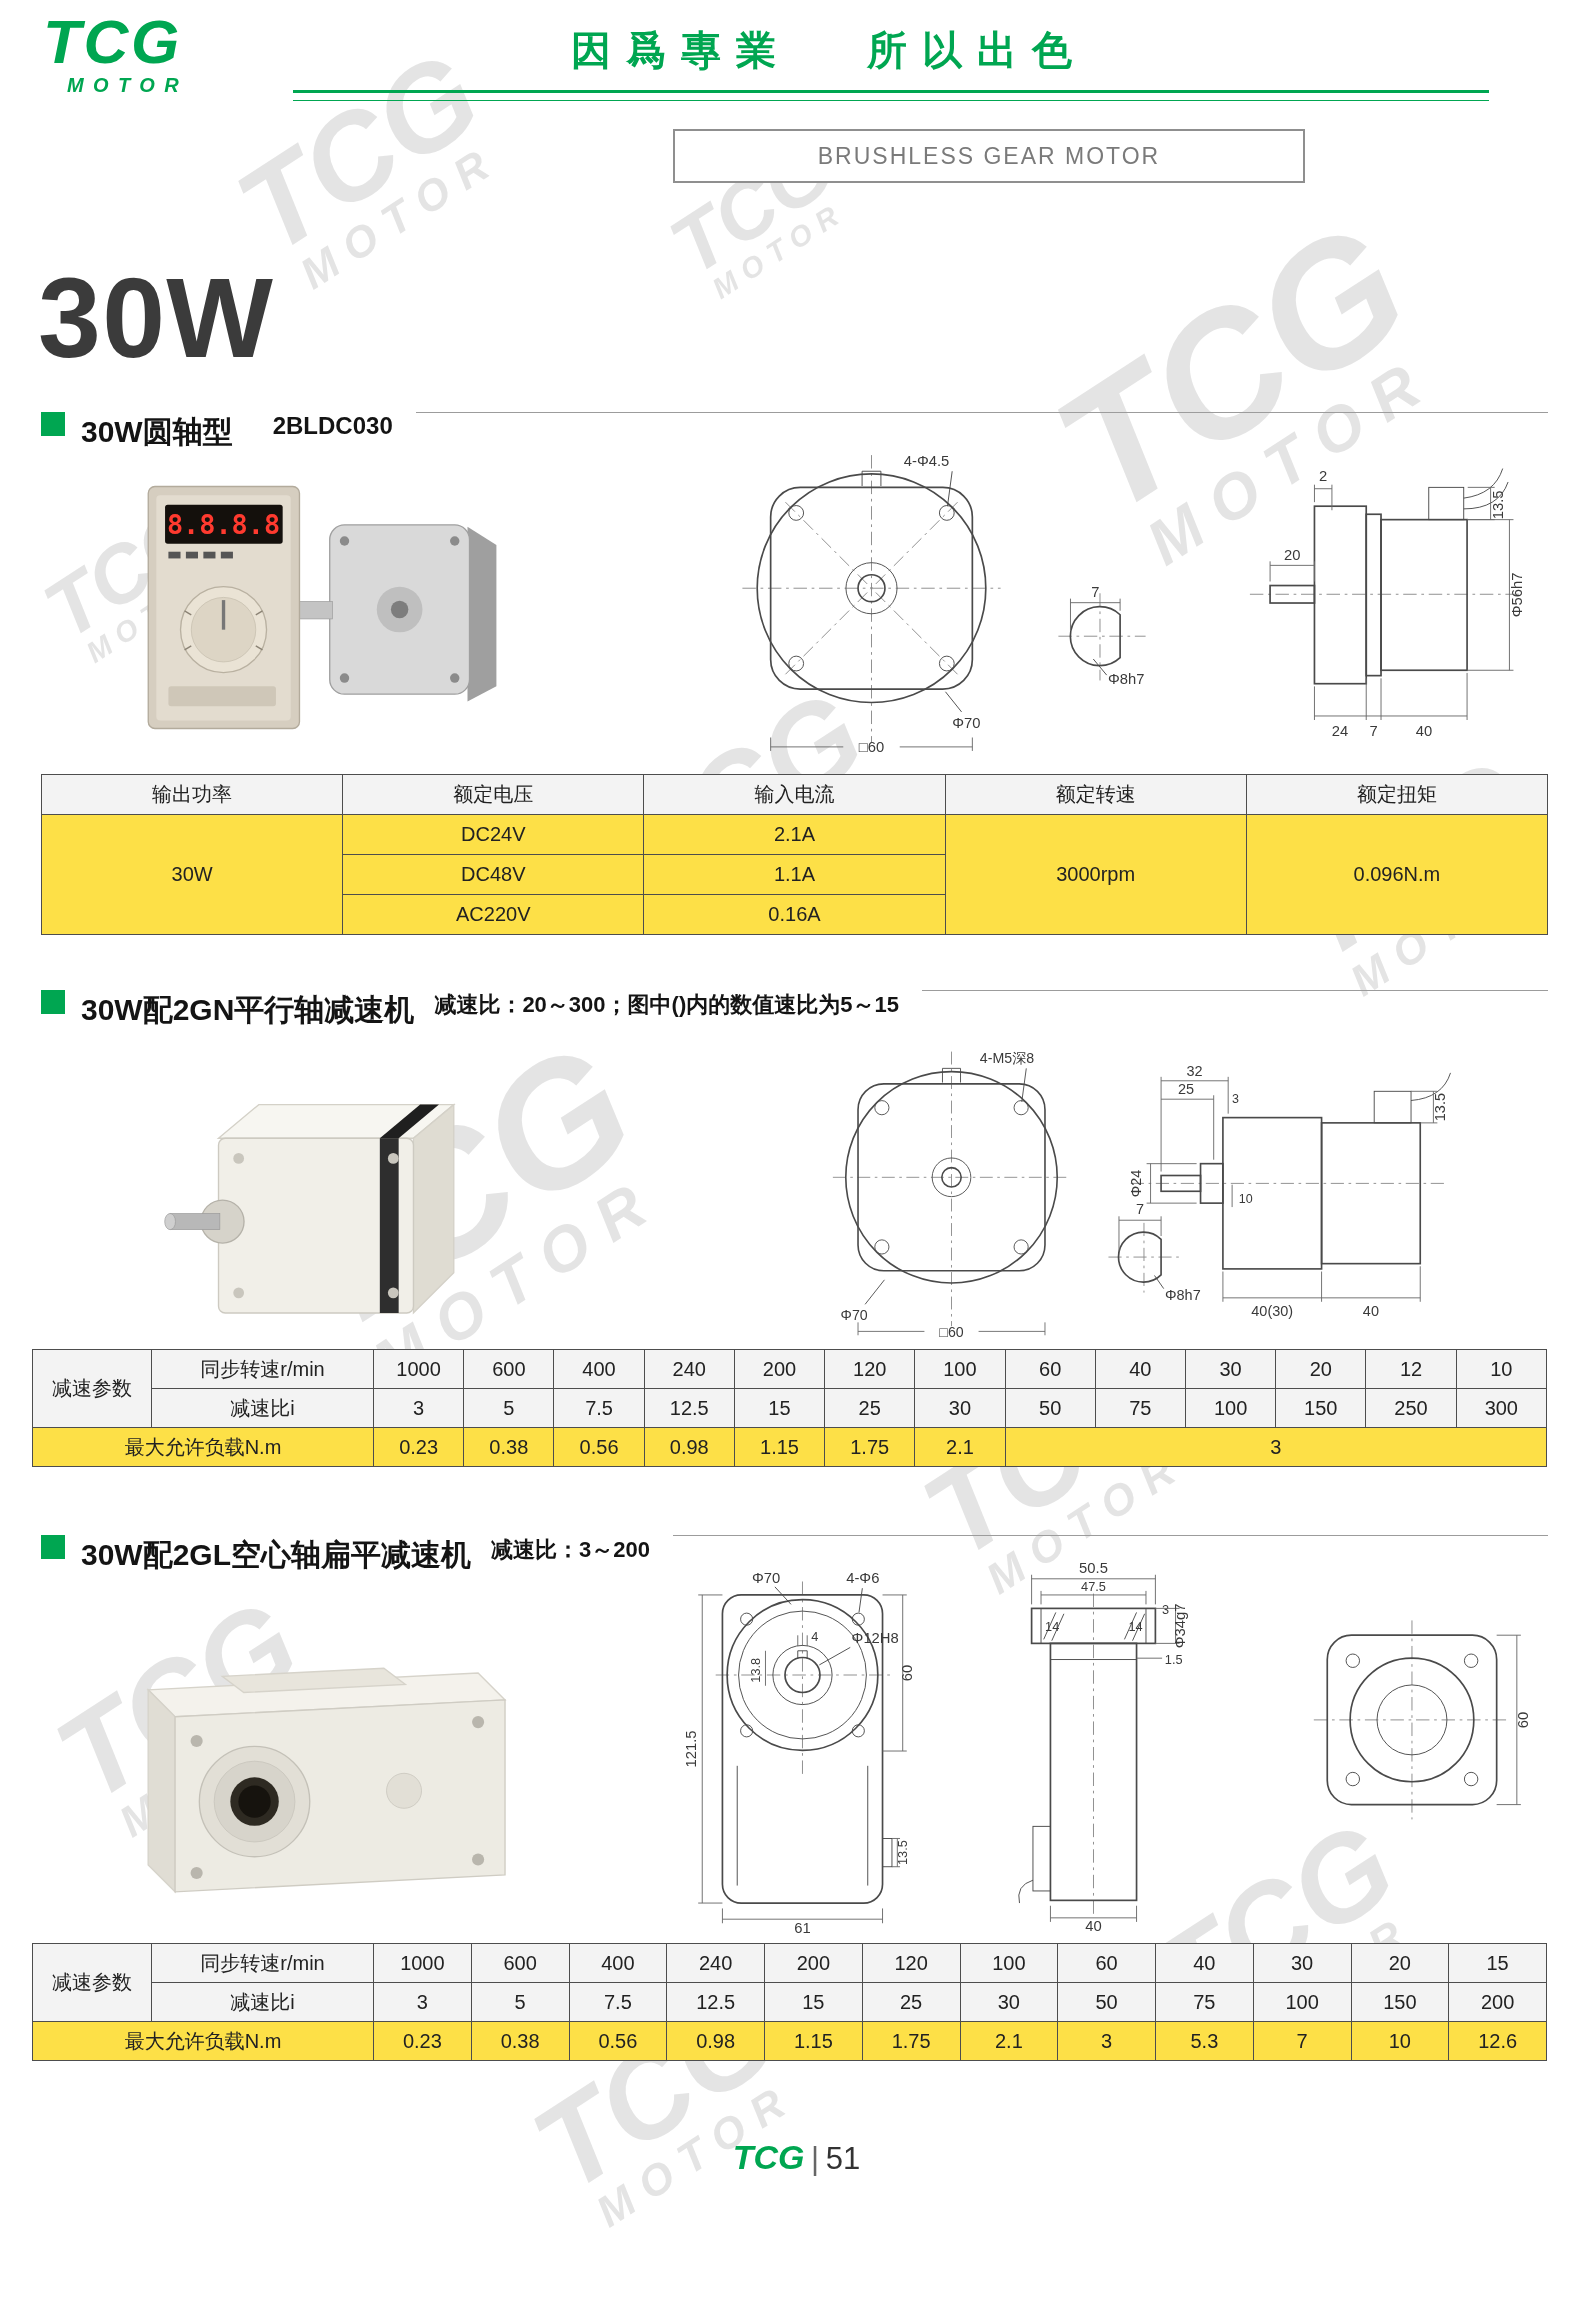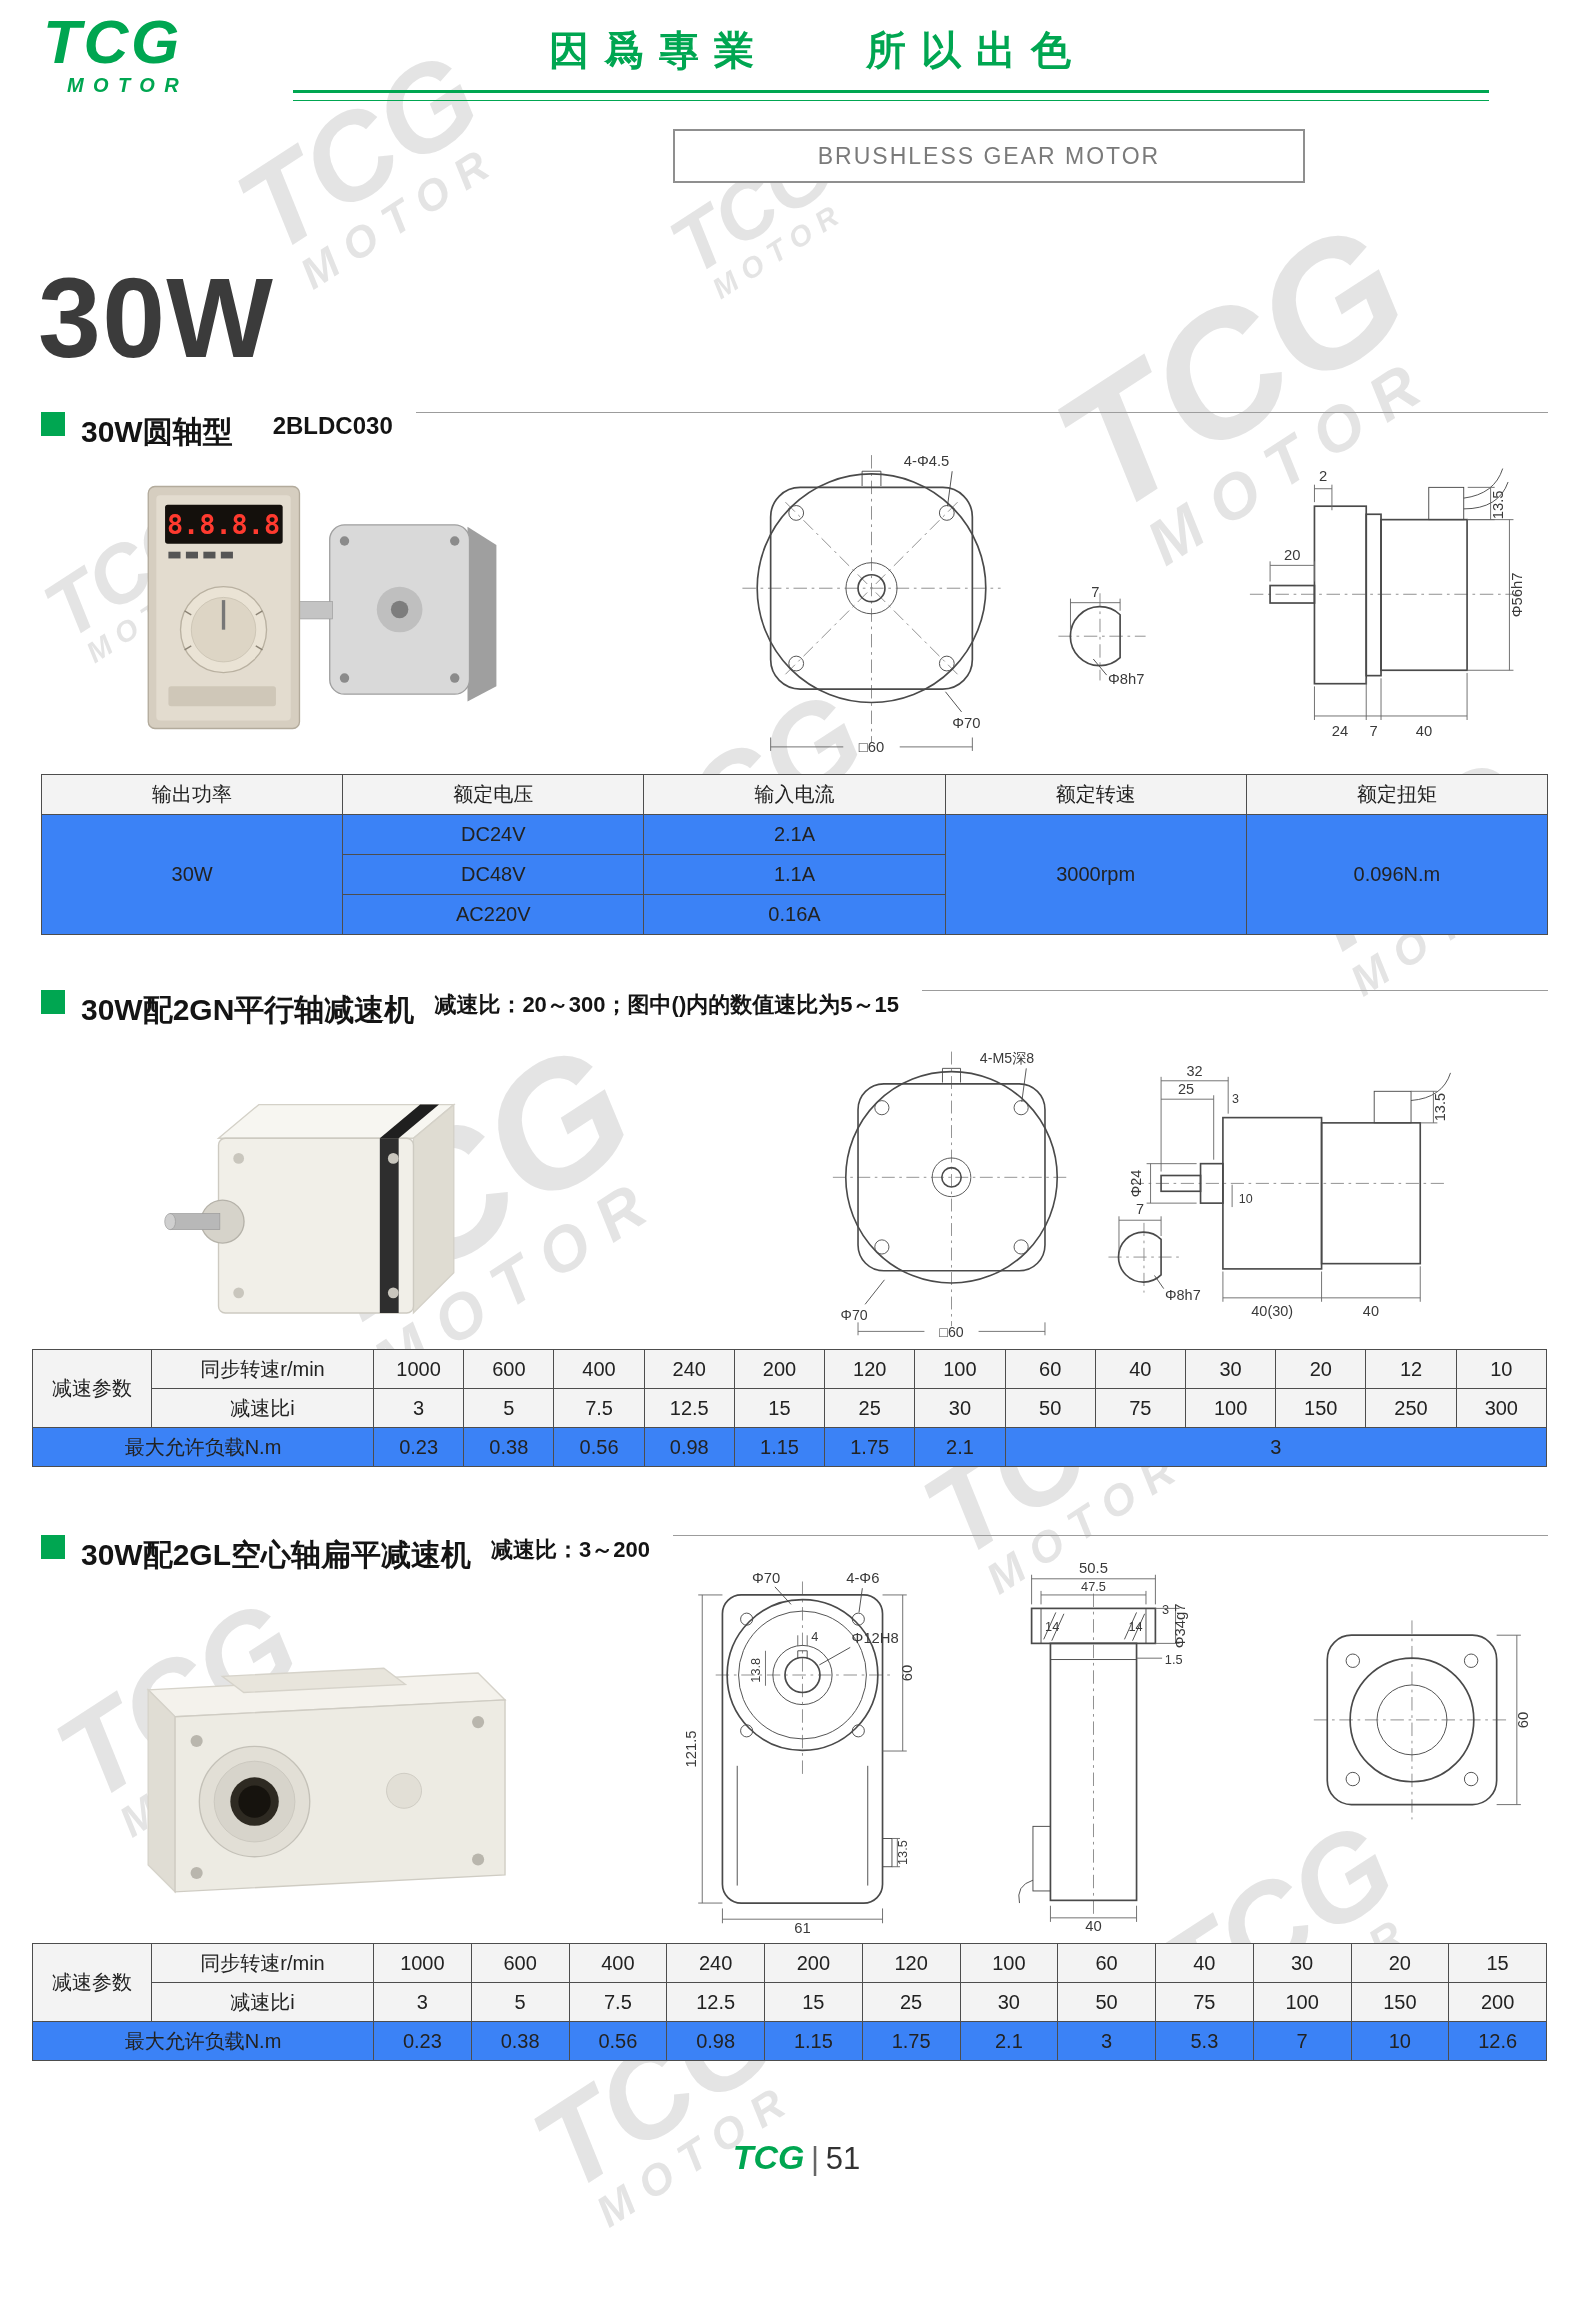--- a/index.html
+++ b/index.html
@@ -12,37 +12,37 @@
   .wm{position:absolute;transform:rotate(-33deg);color:rgba(150,150,150,0.26);
       font-style:italic;font-weight:900;text-align:center;line-height:.92;pointer-events:none;z-index:0}
   .wm .l1{display:block}
   .wm .l2{display:block;font-size:.36em;letter-spacing:.3em;font-weight:700}
   .wm-s{font-size:81px}.wm-m{font-size:121px}.wm-l{font-size:175px}
 
   
   .logo{left:43px;top:10.8px;z-index:2}
   .logo .main{font-size:62px;font-weight:900;font-style:italic;color:#00a651;letter-spacing:2.7px;line-height:1}
   .logo .sub{font-size:20px;font-weight:700;font-style:italic;color:#00a651;letter-spacing:9.4px;margin-left:24px;margin-top:1.3px}
-  .slogan{left:549px;top:23px;display:flex;gap:97px;color:#00a651;font-weight:700;font-size:40px;letter-spacing:15px;z-index:2;white-space:nowrap}
+  .slogan{left:571px;top:23px;display:flex;gap:76px;color:#00a651;font-weight:700;font-size:40px;letter-spacing:15px;z-index:2;white-space:nowrap}
   .sline1{left:293px;top:90px;width:1196px;height:2.7px;background:#00a651;z-index:2}
   .sline2{left:293px;top:100px;width:1196px;height:1.3px;background:#00a651;z-index:2}
   .cat-cn{left:41px;top:129px;width:632px;height:54px;background:#00a651;color:#fff;display:flex;align-items:center;justify-content:center;font-size:28px;font-weight:700;letter-spacing:10.8px;z-index:2}
   .cat-en{left:673px;top:129px;width:632px;height:54px;border:2px solid #8f8f8f;color:#7a7a7a;background:#fff;display:flex;align-items:center;justify-content:center;font-size:23px;letter-spacing:2px;z-index:2}
   .power{left:38px;top:262px;font-size:113px;font-weight:800;color:#3b3b3b;letter-spacing:1.3px;line-height:1;z-index:2}
 
   
   .sec{position:absolute;left:41px;right:45px;display:flex;align-items:flex-start;z-index:2;white-space:nowrap}
   .sec .sq{width:24px;height:24px;background:#00a651;margin-right:16px;flex:none}
   .sec .t{font-size:30px;font-weight:700;color:#141414}
   .sec .model{font-size:24px;font-weight:700;color:#141414;margin-left:40px}
   .sec .sub{font-size:22px;font-weight:700;color:#141414;margin-left:20px}
   .sec .ln{flex:1;border-top:1.3px solid #9c9c9c;margin-left:23px}
 
   
-  table{border-collapse:collapse;table-layout:fixed;width:100%;background:#3b82f6}
+  table{border-collapse:collapse;table-layout:fixed;width:100%;background:#fde047}
   td,th{border:1.3px solid #4d4d4d;text-align:center;vertical-align:middle;font-size:20px;font-weight:400;color:#222;padding:0}
   .spec th,.spec td{height:40px}
   .spec th{background:#f3f3f3}
   .ratio td{height:39px}
   .ratio .shade td{background:#f3f3f3}
   .c1{width:119px}.c2{width:222px}
   .t1{left:41px;top:774px;width:1507px;z-index:2}
   .t2{left:32px;top:1349px;width:1515px;z-index:2}
   .t3{left:32px;top:1943px;width:1515px;z-index:2}
 

